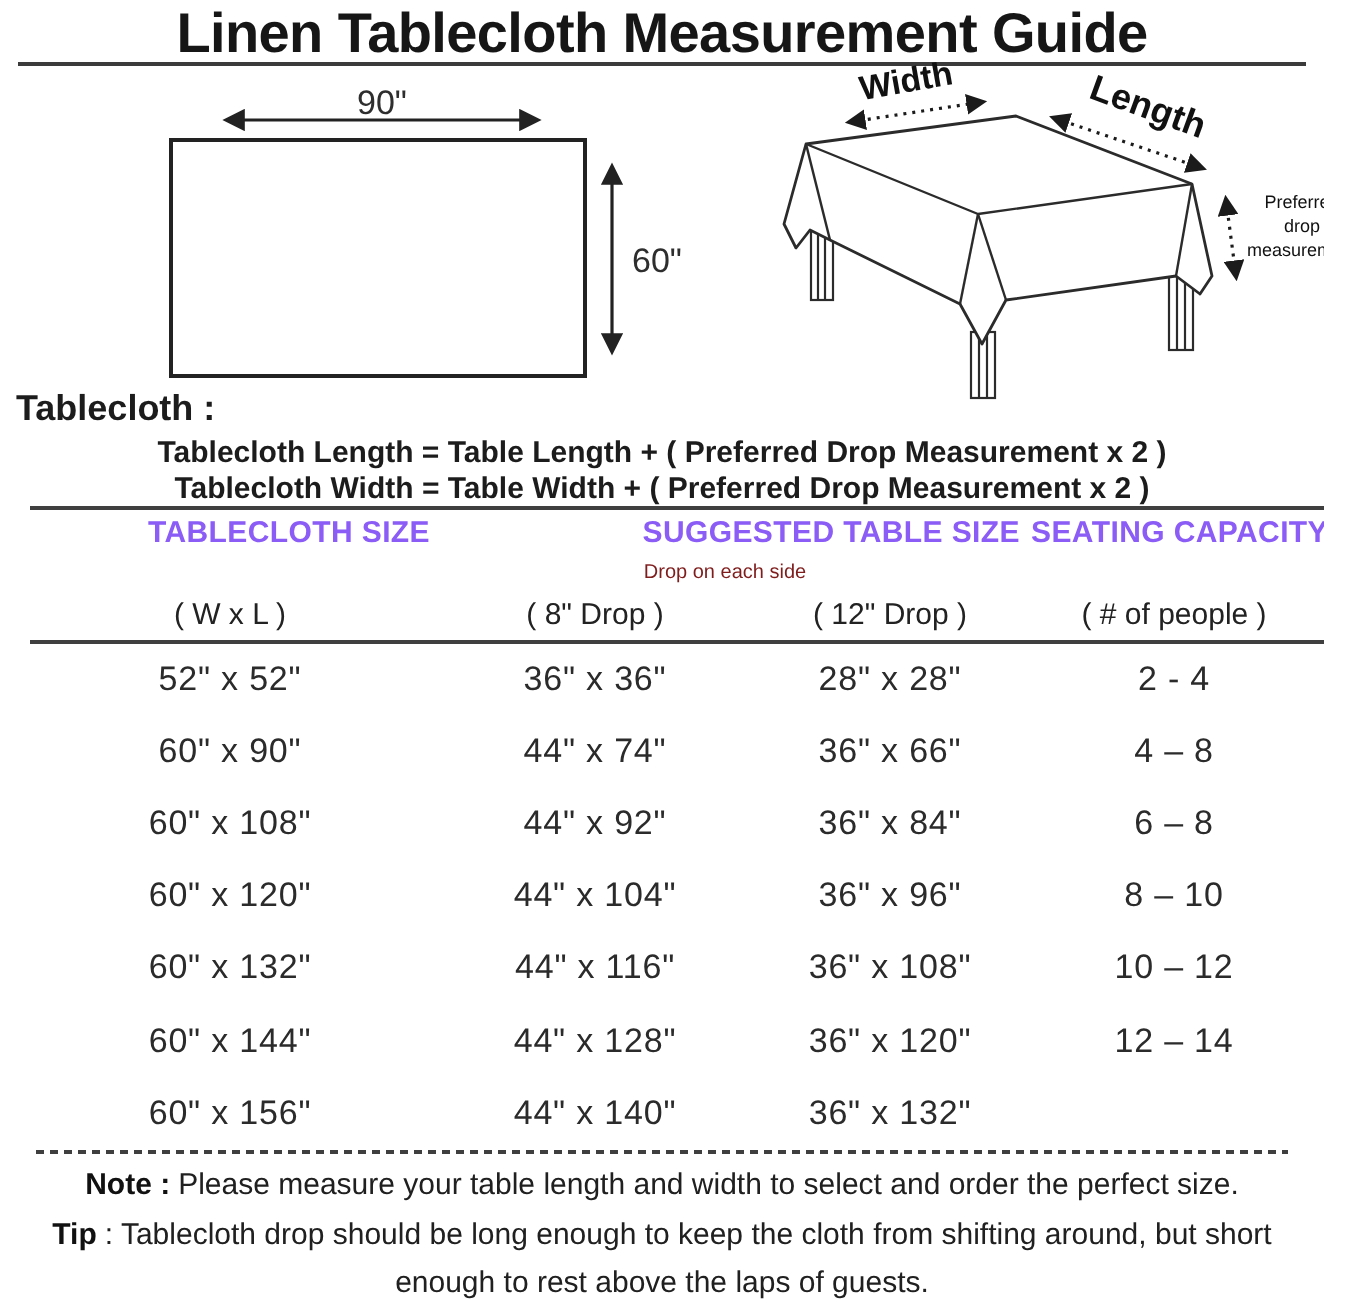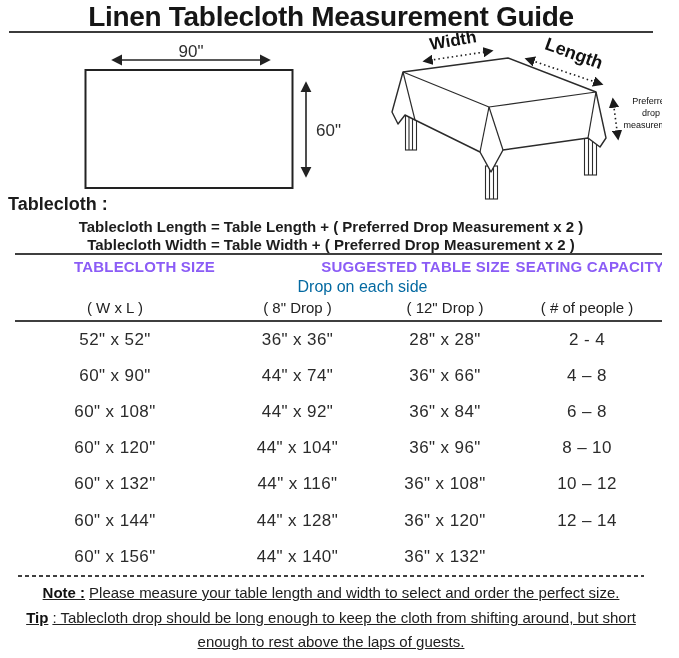--- a/index.html
+++ b/index.html
@@ -20,33 +20,33 @@
   .calc-line.l2{top:42px;}
 
   .size-table{position:absolute;top:253px;left:15px;width:649px;}
   .thead{border-top:2px solid #3f3f3f;border-bottom:2px solid #3f3f3f;
          display:grid;grid-template-columns:200px 165px 130px 154px;
          grid-template-rows:23px 17px 25px;align-items:center;}
   .h-main{font-size:15px;font-weight:bold;text-align:right;letter-spacing:0.2px;color:#8b5cf6;}
   .h-c1{grid-column:1;grid-row:1;}
   .h-c23{grid-column:2/4;grid-row:1;}
   .h-c4{grid-column:4;grid-row:1;}
-  .h-dropnote{grid-column:2/4;grid-row:2;font-size:16px;text-align:center;color:#0369a1;}
+  .h-dropnote{grid-column:2/4;grid-row:2;font-size:10px;text-align:center;color:#7f1d1d;}
   .h-sub{grid-row:3;font-size:15px;text-align:center;color:#222;}
   .s1{grid-column:1;} .s2{grid-column:2;} .s3{grid-column:3;} .s4{grid-column:4;}
 
   .trow{display:grid;grid-template-columns:200px 165px 130px 154px;height:36.1px;align-items:center;}
   .tcell{text-align:center;font-size:17px;letter-spacing:0.4px;color:#2b2b2b;}
 
   .dashed-rule{position:absolute;top:575px;left:18px;right:18px;height:2px;
                background:repeating-linear-gradient(90deg,#3f3f3f 0 4px,transparent 4px 7px);}
 
   .notes{position:absolute;top:581px;left:10px;right:10px;text-align:center;
          font-size:15px;line-height:24px;color:#202020;}
-  .notes p{margin:0;text-decoration:underline;}
+  .notes p{margin:0;}
   .notes p.tip{margin-top:1px;}
   .note-label{font-weight:bold;margin-right:4px;color:#111;}
 
   svg text{font-family:"Liberation Sans",sans-serif;}
 </style>
 </head>
 <body>
 
 <div class="page">
 

